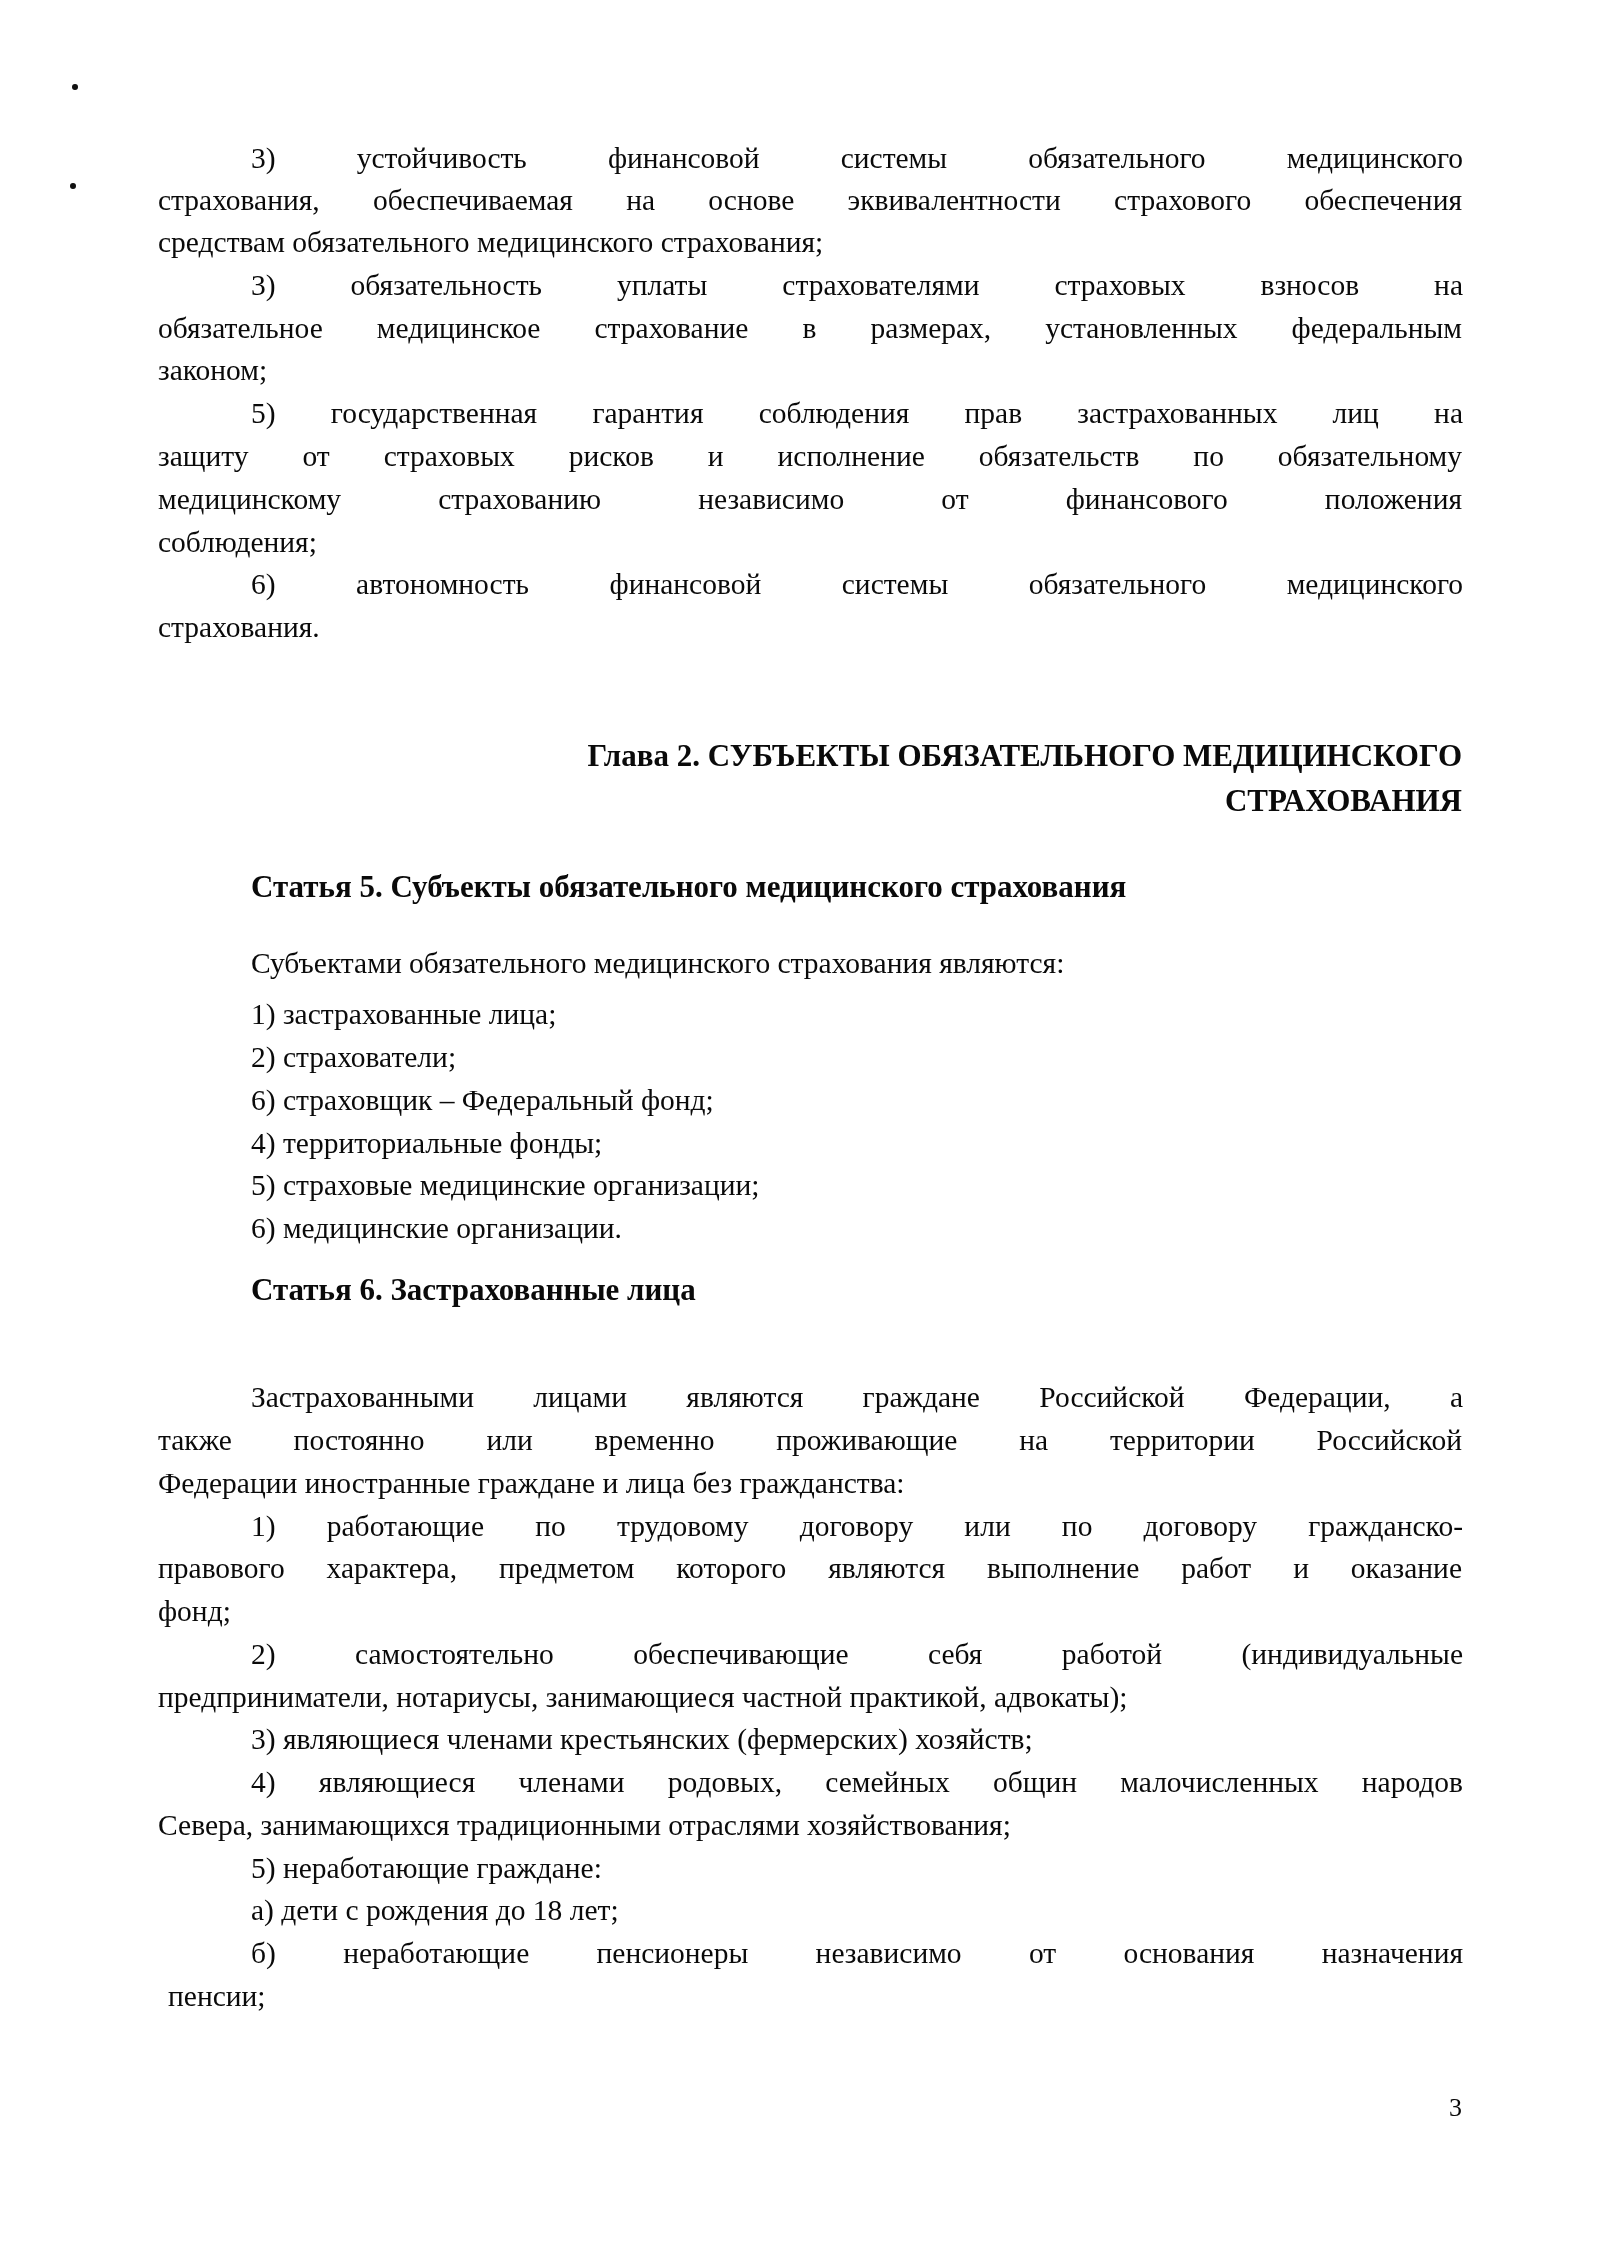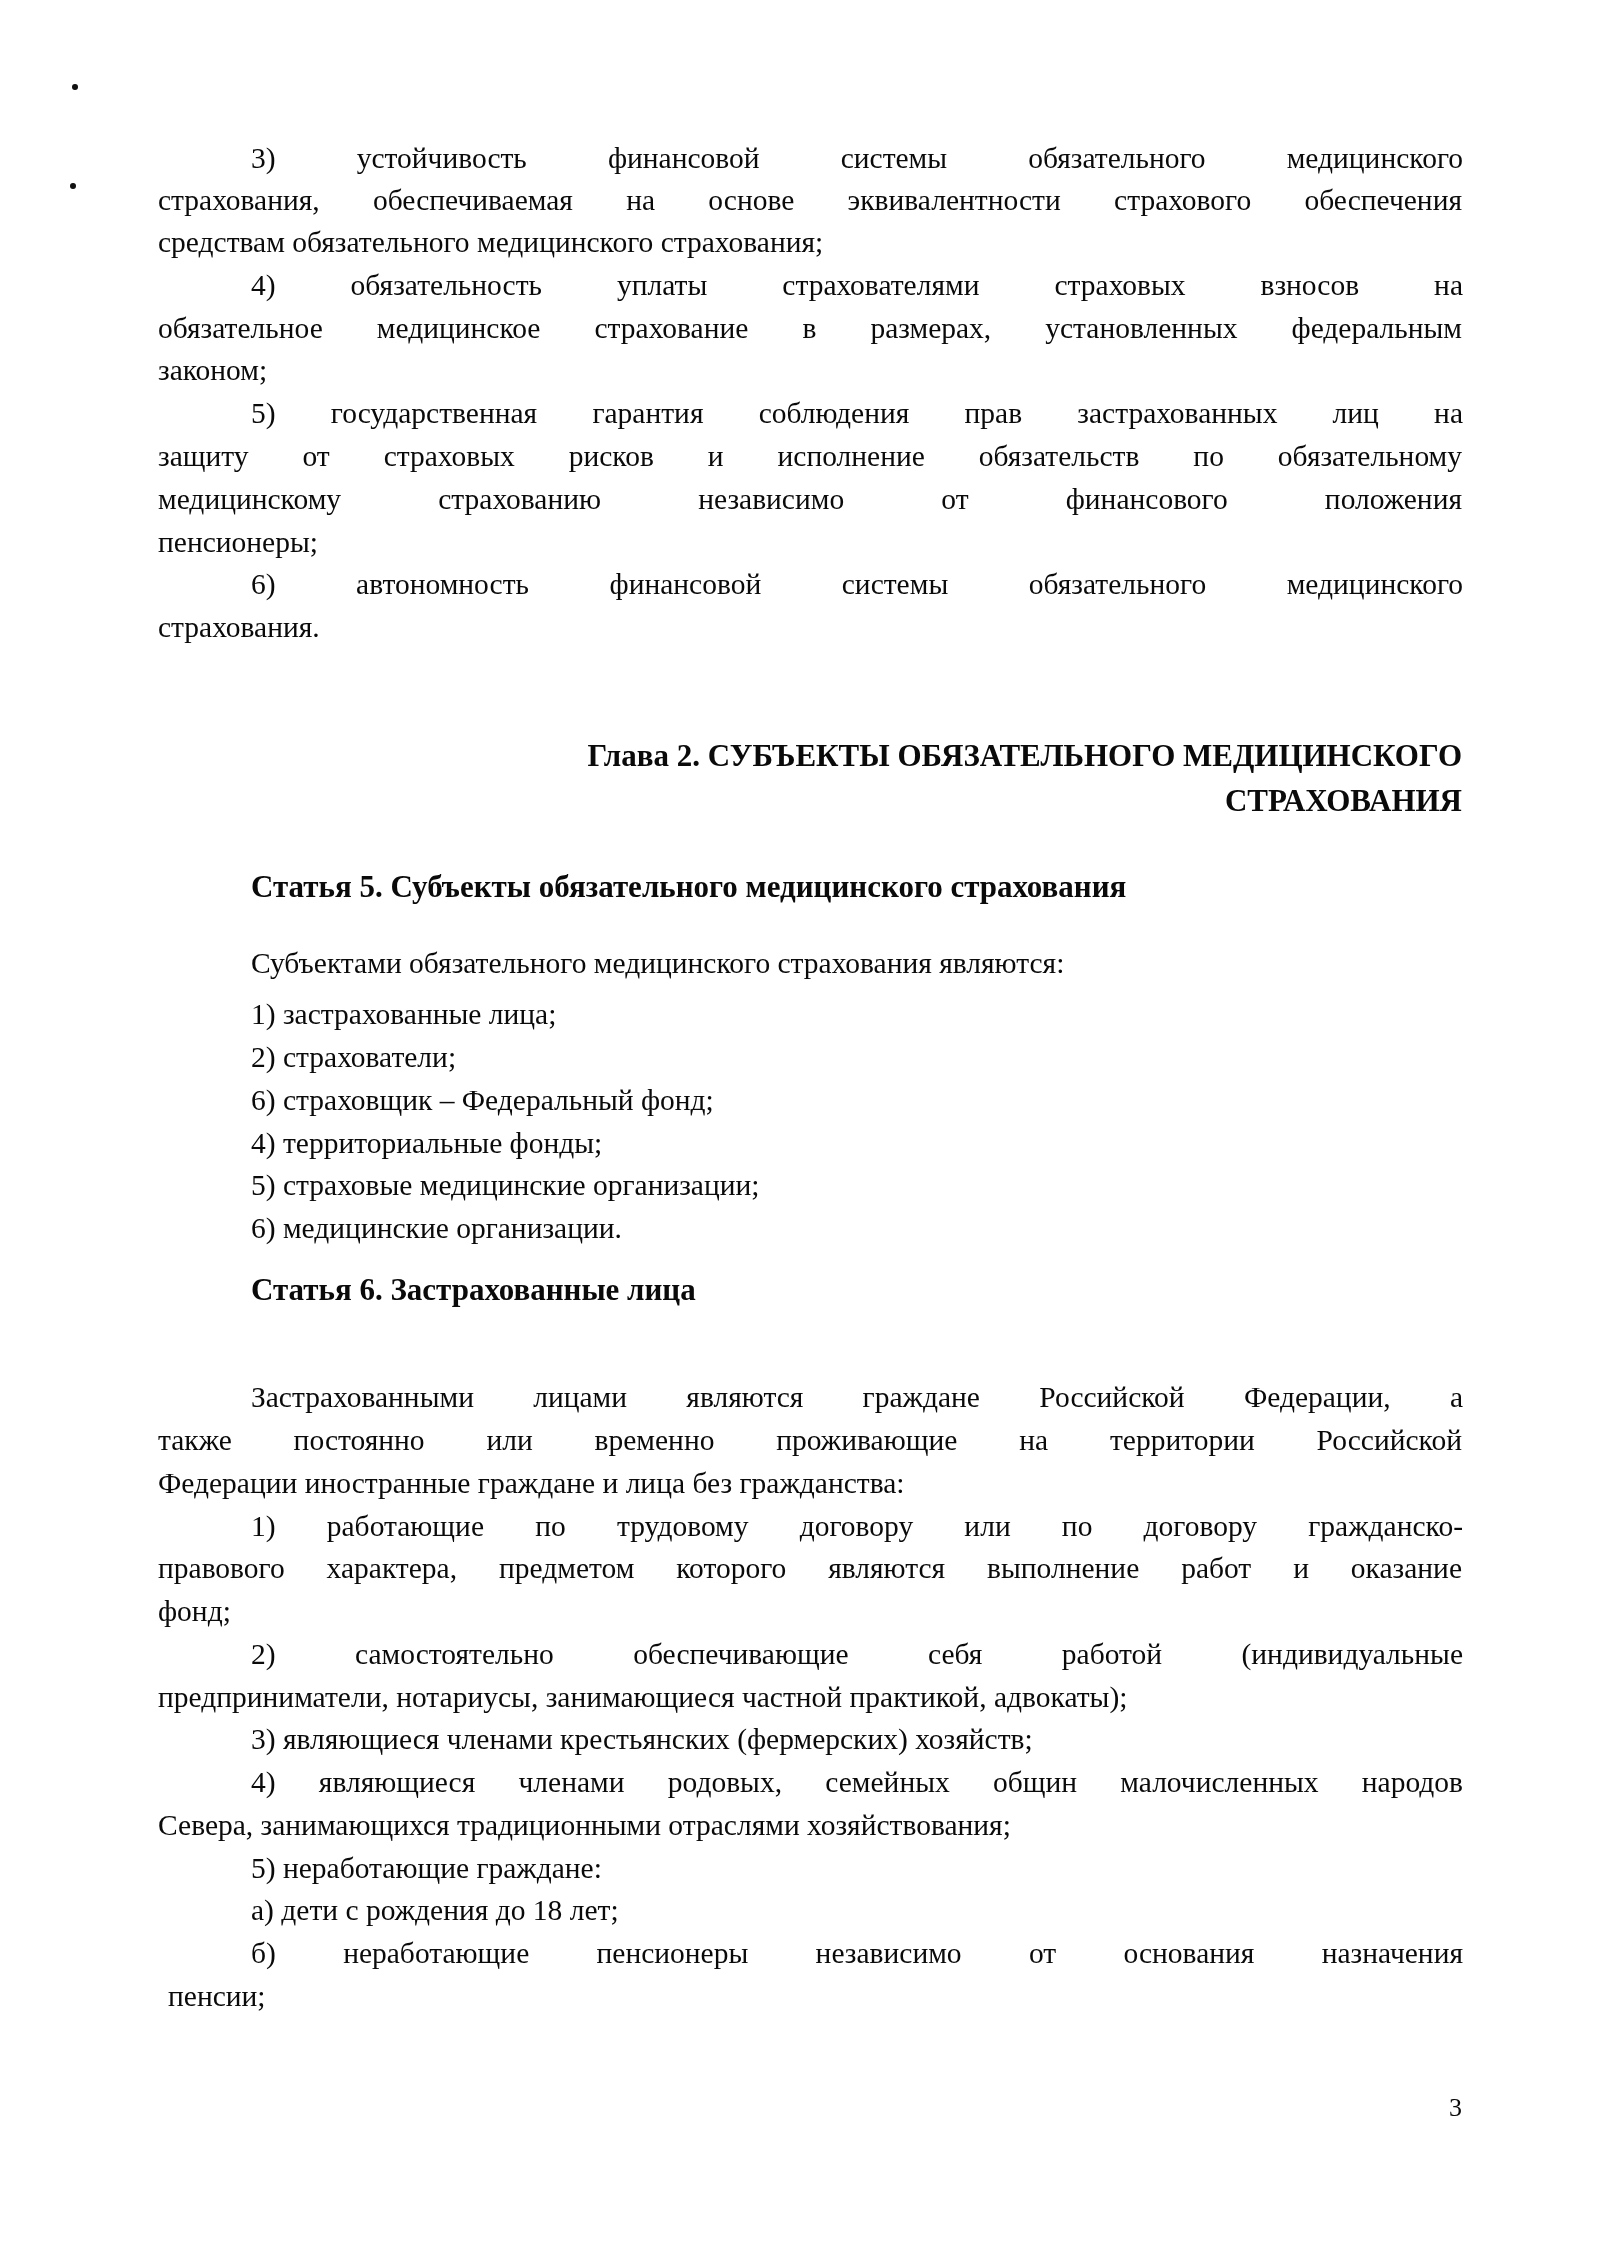--- a/index.html
+++ b/index.html
@@ -19,29 +19,29 @@
 
 <div class="speck" style="left:72px;top:84px;"></div>
 <div class="speck" style="left:70px;top:183px;"></div>
 
 <div>
   <div class="ln ind j" style="top:140px">3) устойчивость финансовой системы обязательного медицинского</div>
   <div class="ln j" style="top:182px">страхования, обеспечиваемая на основе эквивалентности страхового обеспечения</div>
   <div class="ln" style="top:224px">средствам обязательного медицинского страхования;</div>
 </div>
 <div>
-  <div class="ln ind j" style="top:267px">4) обязательность уплаты страхователями страховых взносов на</div>
+  <div class="ln ind j" style="top:267px">3) обязательность уплаты страхователями страховых взносов на</div>
   <div class="ln j" style="top:310px">обязательное медицинское страхование в размерах, установленных федеральным</div>
   <div class="ln" style="top:352px">законом;</div>
 </div>
 <div>
   <div class="ln ind j" style="top:395px">5) государственная гарантия соблюдения прав застрахованных лиц на</div>
   <div class="ln j" style="top:438px">защиту от страховых рисков и исполнение обязательств по обязательному</div>
   <div class="ln j" style="top:481px">медицинскому страхованию независимо от финансового положения</div>
-  <div class="ln" style="top:524px">пенсионеры;</div>
+  <div class="ln" style="top:524px">соблюдения;</div>
 </div>
 <div>
   <div class="ln ind j" style="top:566px">6) автономность финансовой системы обязательного медицинского</div>
   <div class="ln" style="top:609px">страхования.</div>
 </div>
 
 <div>
   <div class="ln h center" style="top:738px;left:192px;width:1270px">Глава 2. СУБЪЕКТЫ ОБЯЗАТЕЛЬНОГО МЕДИЦИНСКОГО</div>
   <div class="ln h center" style="top:783px;left:192px;width:1270px">СТРАХОВАНИЯ</div>
 </div>

